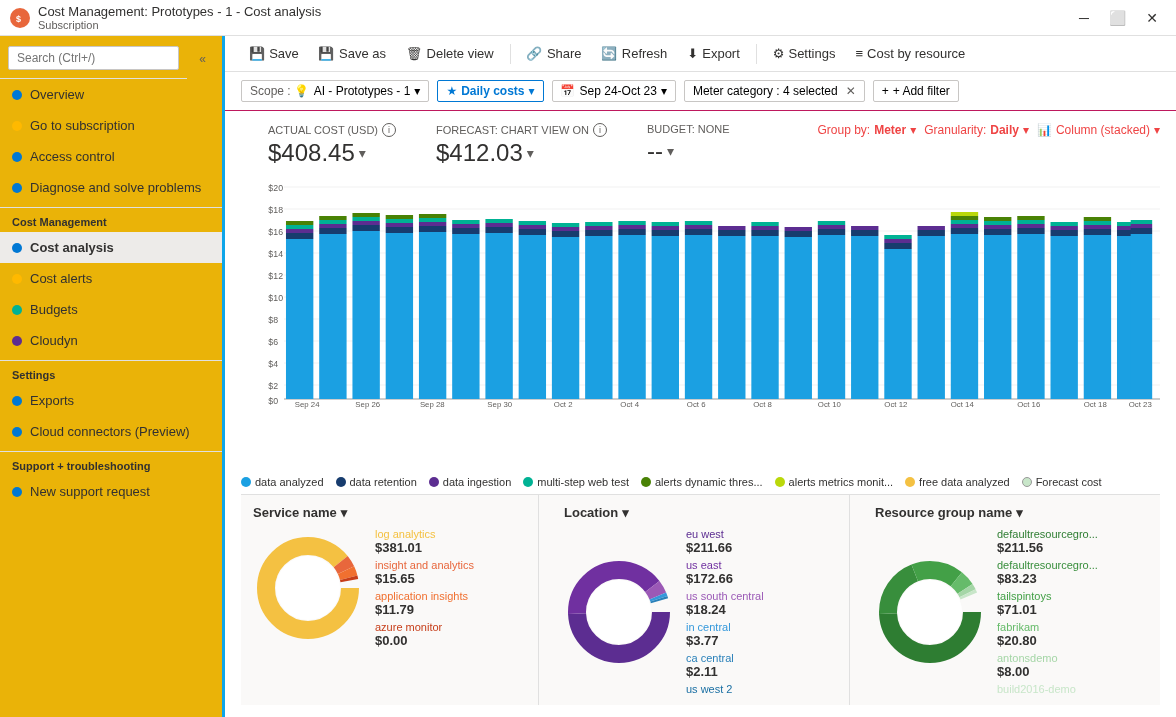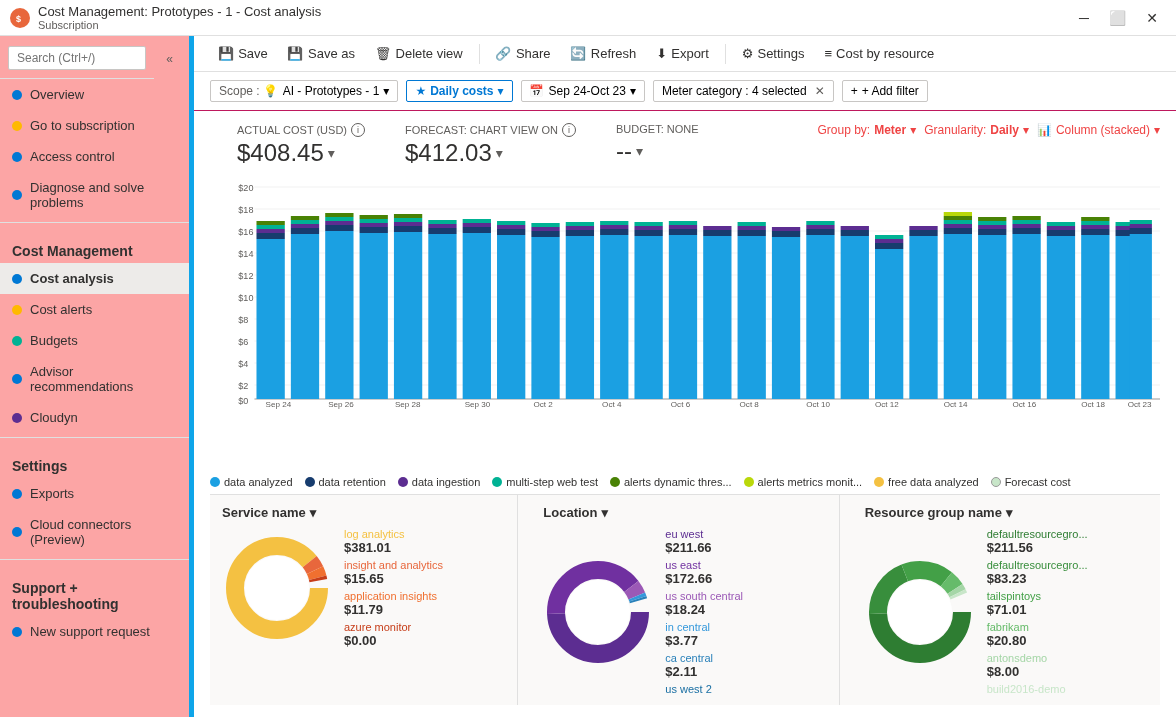--- a/index.html
+++ b/index.html
@@ -11,29 +11,29 @@
     .title-icon { width: 20px; height: 20px; background: #e8673c; border-radius: 50%; display: flex; align-items: center; justify-content: center; color: white; font-size: 10px; font-weight: bold; }
     .title-text { font-size: 13px; font-weight: 400; color: #323130; }
     .title-sub { font-size: 11px; color: #605e5c; }
     .title-controls { display: flex; gap: 6px; }
     .title-btn { width: 28px; height: 28px; display: flex; align-items: center; justify-content: center; cursor: pointer; color: #323130; font-size: 14px; }
 
     
     .main-layout { display: flex; height: 681px; }
 
     
-    .sidebar { width: 194px; background: #fca5a5; border-right: 5px solid #0ea5e9; overflow-y: auto; flex-shrink: 0; }
+    .sidebar { width: 225px; background: #eab308; border-right: 3px solid #0ea5e9; overflow-y: auto; flex-shrink: 0; }
     .sidebar-search { padding: 8px 10px; border-bottom: 1px solid #e0e0e0; }
     .sidebar-search input { width: 100%; border: 1px solid #c8c6c4; padding: 4px 8px; border-radius: 2px; font-size: 12px; color: #323130; }
 
     .sidebar-item { padding: 8px 12px; display: flex; align-items: center; gap: 8px; cursor: pointer; color: #323130; font-size: 13px; }
     .sidebar-item.active { background: #edebe9; font-weight: 600; }
     .sidebar-collapse { padding: 2px 12px; display: flex; align-items: center; justify-content: flex-end; cursor: pointer; color: #605e5c; }
 
-    .sidebar-section-header { padding: 20px 12px 4px; font-size: 14px; font-weight: 600; color: #323130; text-transform: none; border-top: 1px solid #e0e0e0; margin-top: 4px; }
+    .sidebar-section-header { padding: 8px 12px 4px; font-size: 11px; font-weight: 600; color: #323130; text-transform: none; border-top: 1px solid #e0e0e0; margin-top: 4px; }
 
     .dot { width: 10px; height: 10px; border-radius: 50%; flex-shrink: 0; }
     .dot-blue { background: #0078d4; }
 
     
     .content { flex: 1; display: flex; flex-direction: column; overflow: hidden; }
 
     
     .toolbar { background: #fff; border-bottom: 1px solid #e0e0e0; padding: 6px 16px; display: flex; align-items: center; gap: 4px; flex-wrap: wrap; }
     .toolbar-btn { display: flex; align-items: center; gap: 4px; padding: 4px 8px; cursor: pointer; color: #323130; font-size: 13px; border: none; background: transparent; }
@@ -137,24 +137,20 @@
       <div class="dot dot-blue"></div>
       <span>Cost analysis</span>
     </div>
     <div class="sidebar-item">
       <div class="dot" style="background:#ffb900;"></div>
       <span>Cost alerts</span>
     </div>
     <div class="sidebar-item">
       <div class="dot" style="background:#00b294;"></div>
       <span>Budgets</span>
-    </div>
-    <div class="sidebar-item">
-      <div class="dot dot-blue"></div>
-      <span>Advisor recommendations</span>
     </div>
     <div class="sidebar-item">
       <div class="dot" style="background:#5c2d91;"></div>
       <span>Cloudyn</span>
     </div>
 
     <div class="sidebar-section-header">Settings</div>
     <div class="sidebar-item">
       <div class="dot dot-blue"></div>
       <span>Exports</span>

